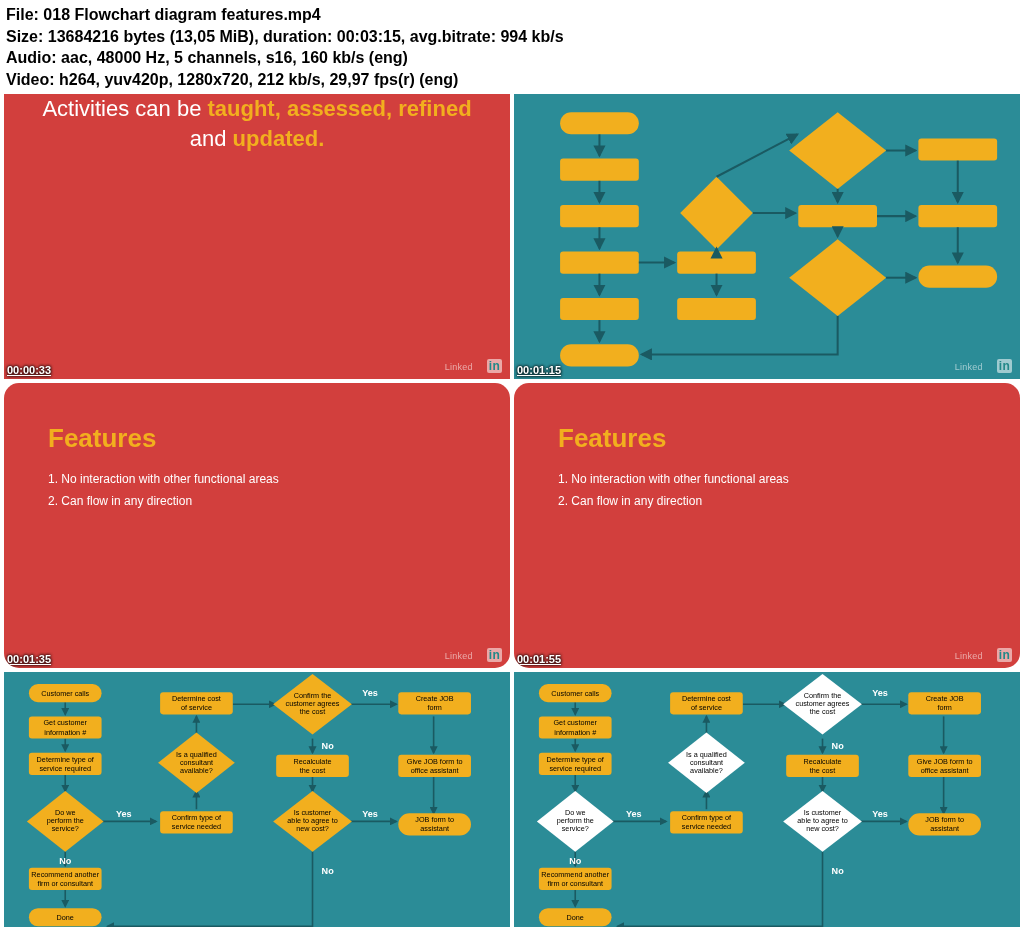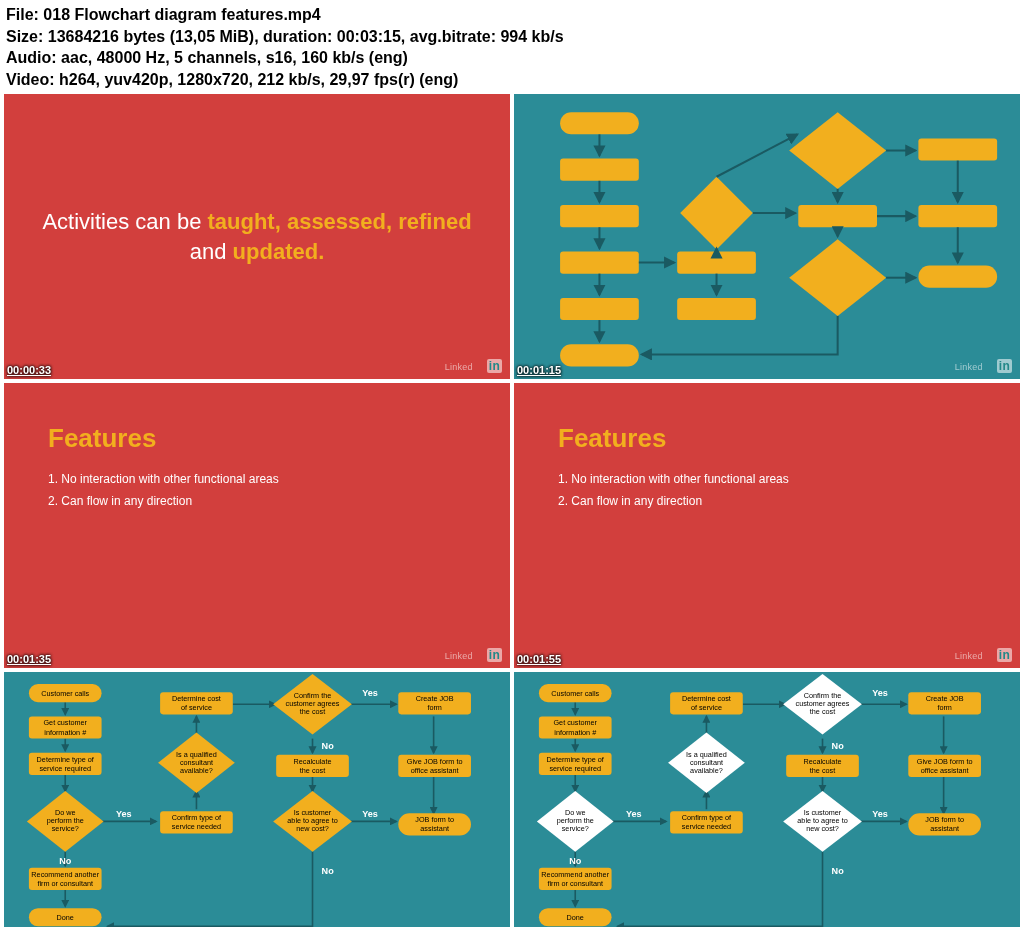--- a/index.html
+++ b/index.html
@@ -5,30 +5,30 @@
   * { margin: 0; padding: 0; box-sizing: border-box; }
   body { font-family: -apple-system, BlinkMacSystemFont, "Segoe UI", Arial, sans-serif; background: #fff; width: 1024px; }
   .meta-info { padding: 4px 6px; font-size: 16px; font-weight: bold; color: #000; line-height: 1.35; }
   .grid { display: grid; grid-template-columns: 1fr 1fr; gap: 4px; padding: 0 4px 4px 4px; }
   .tile { position: relative; aspect-ratio: 16/9; overflow: hidden; }
   .ts { position: absolute; left: 3px; bottom: 3px; font-size: 11px; font-weight: bold; color: #fff; text-shadow: 0 0 3px #000, 0 0 3px #000; z-index: 10; text-decoration: underline; }
   .linkedin { position: absolute; right: 8px; bottom: 6px; font-size: 9px; color: rgba(255,255,255,0.55); z-index: 10; letter-spacing: .03em; }
   .linkedin .box { display: inline-block; background: rgba(255,255,255,0.55); color: #288; font-weight: bold; padding: 0 2px; border-radius: 2px; font-size: 12px; margin-left: 14px; }
 
   
-  .t1 { background: #d23f3d; display: flex; align-items: center; justify-content: center; padding: 0 28px; }
+  .t1 { background: #d23f3d; display: flex; justify-content: center; padding: 0 28px; }
   .quote { color: #fff; font-size: 22px; font-weight: 500; line-height: 1.35; text-align: center; }
   .quote strong { color: #f2af1e; font-weight: 700; }
 
   
   .t2 { background: #2b8c97; }
   .t2 svg { width: 100%; height: 100%; }
 
   
-  .t3, .t4 { background: #d23f3d; padding: 22px 44px; display: flex; flex-direction: column; justify-content: flex-start; }
+  .t3, .t4 { background: #d23f3d; padding: 22px 44px; display: flex; flex-direction: column; justify-content: flex-start; border-radius: 15px; }
   .feat-title { color: #f2af1e; font-size: 26px; font-weight: 700; margin-top: 18px; margin-bottom: 14px; }
   .feat-item { color: #fff; font-size: 12px; font-weight: 400; line-height: 1.85; }
 
   
   .t5, .t6 { background: #2b8c97; }
   .t5 svg, .t6 svg { width: 100%; height: 100%; }
 
   .node-text { font-size: 7.2px; fill: #000; text-anchor: middle; font-family: inherit; }
   .edge-label { font-size: 9px; fill: #fff; font-weight: 600; text-anchor: middle; }
 </style>

